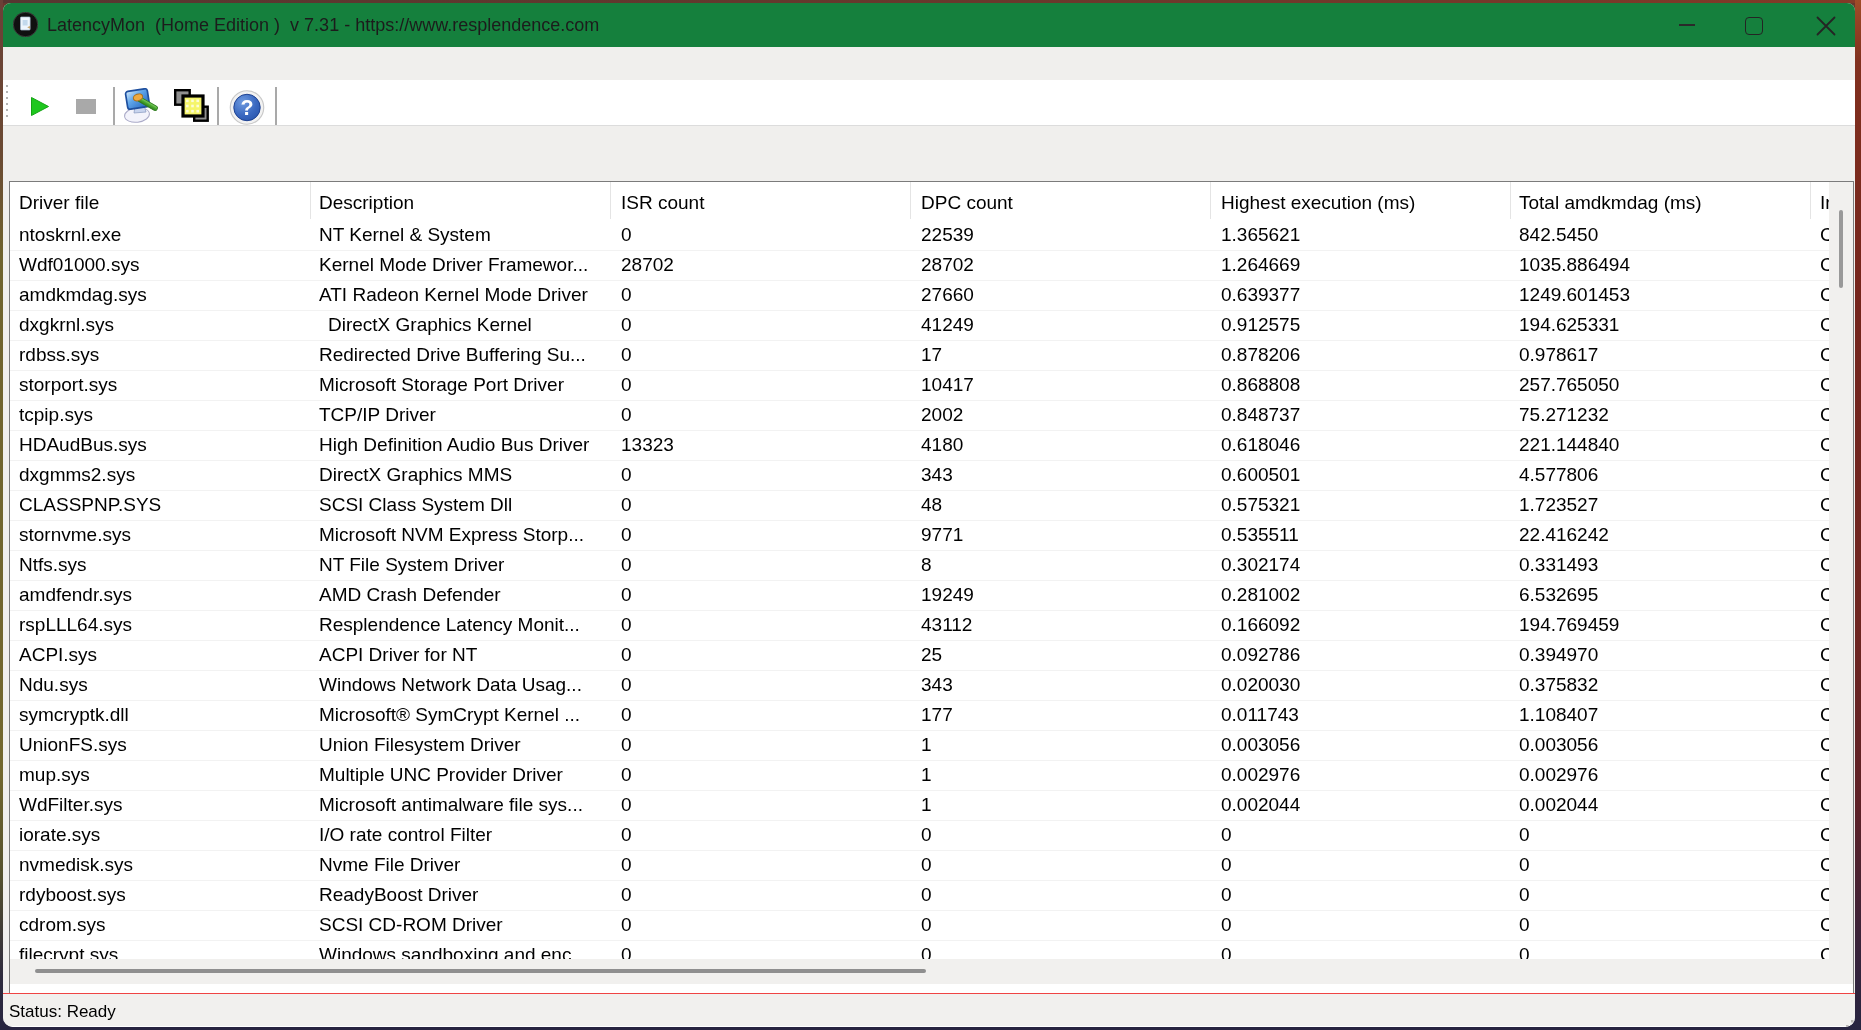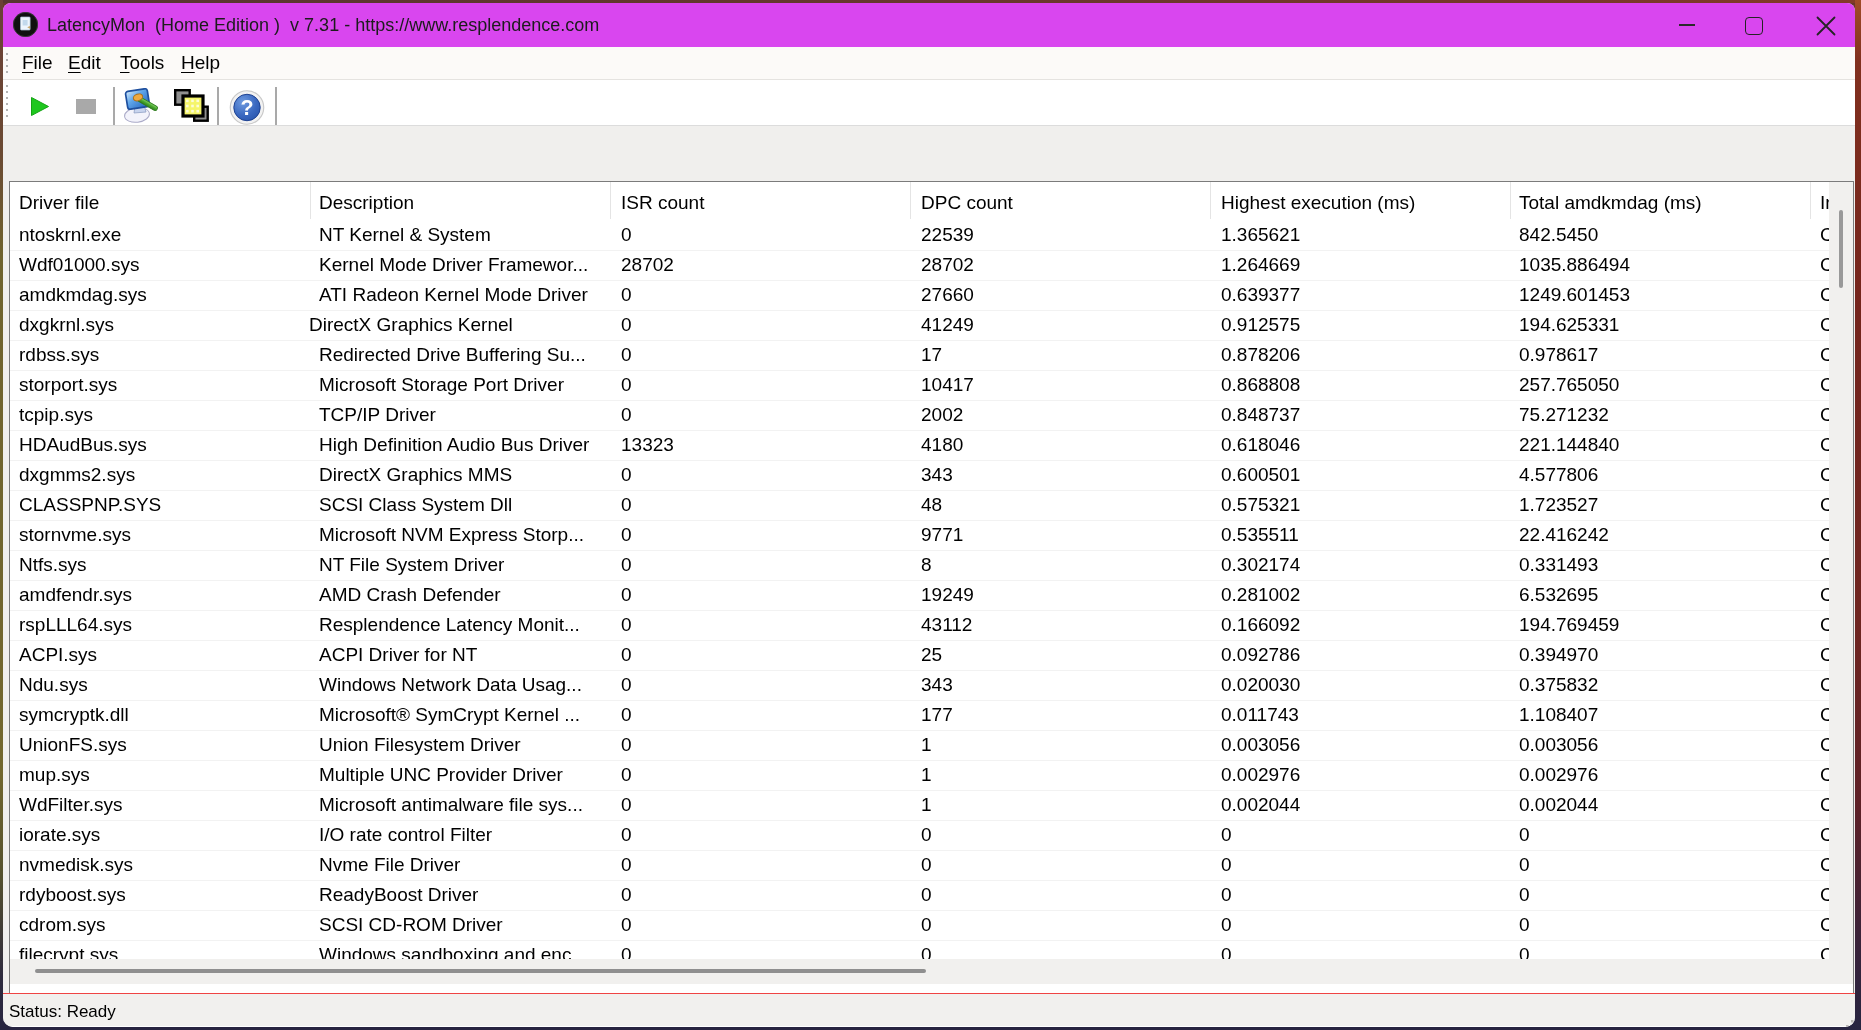--- a/index.html
+++ b/index.html
@@ -9,21 +9,21 @@
 #wallL { position:absolute; left:0; top:0; width:3px; height:1030px;
   background:linear-gradient(180deg,#6b4037 0%,#6b4a33 15%,#6f632e 25%,#72672e 75%,#55512e 85%,#2e2a3e 95%,#272440 100%); }
 #wallR { position:absolute; right:0; top:0; width:6px; height:1030px;
   background:linear-gradient(180deg,#a04c28 0%,#81301f 6%,#74241c 30%,#6f2520 60%,#5e2026 78%,#38223a 92%,#272440 100%); }
 #wallT { position:absolute; left:0; top:0; width:1861px; height:3px;
   background:linear-gradient(90deg,#573631 0%,#63382d 40%,#75382a 80%,#833a27 100%); }
 #win { position:absolute; left:3px; top:3px; width:1852px; height:1024px;
   background:#f0efed; border-radius:8px 8px 10px 10px; overflow:hidden; }
 .abs { position:absolute; }
 
-#titlebar { position:absolute; left:0; top:0; width:100%; height:44px; background:#d946ef; }
+#titlebar { position:absolute; left:0; top:0; width:100%; height:44px; background:#15803d; }
 #apptitle { position:absolute; left:44px; top:11.5px; font-size:18px; color:#1c1c1c; white-space:pre; }
 
 #menubar { position:absolute; left:0; top:44px; width:100%; height:33px; background:#fcfaf8; border-bottom:1px solid #e5e3e0; }
 .menuitem { position:absolute; top:5px; font-size:19px; color:#000; }
 .grip { position:absolute; width:2px; background-image:repeating-linear-gradient(180deg,#b3b3b3 0 2px,transparent 2px 6px); }
 
 #toolbar { position:absolute; left:0; top:77px; width:100%; height:46px; background:#ffffff; border-bottom:1px solid #dcdcdc; }
 .tsep { position:absolute; top:7px; width:2px; height:38px; background:#a9a9a9; }
 
 #tabbar { position:absolute; left:0; top:123px; width:100%; height:55px; background:#ebebea; }
@@ -64,27 +64,20 @@
       <rect x="7.5" y="5" width="9.6" height="13" rx="0.8" fill="#eef5fc" stroke="#a9bfd2" stroke-width="0.7"></rect>
       <rect x="9.6" y="8" width="5" height="5.5" fill="#c3d9ec"></rect>
       <path d="M14.2 15.3 L17 16.8 L17 13.9 Z" fill="#c7a46a"></path>
     </svg>
     <span id="apptitle">LatencyMon  (Home Edition )  v 7.31 - https://www.resplendence.com</span>
     <div class="abs" style="left:1675.5px;top:21px;width:16px;height:2px;background:#2a2a2a"></div>
     <div class="abs" style="left:1741.5px;top:14px;width:18px;height:18px;border:1.8px solid #242424;border-radius:4px"></div>
     <svg class="abs" style="left:1813px;top:13px" width="20" height="20" viewBox="0 0 20 20">
       <path d="M1.5 1.5 L18.5 18.5 M18.5 1.5 L1.5 18.5" stroke="#242424" stroke-width="1.8" stroke-linecap="round"></path>
     </svg>
-  </div>
-  <div id="menubar">
-    <div class="grip" style="left:3px;top:6px;height:22px"></div>
-    <span class="menuitem" style="left:19px"><u>F</u>ile</span>
-    <span class="menuitem" style="left:65px"><u>E</u>dit</span>
-    <span class="menuitem" style="left:117px"><u>T</u>ools</span>
-    <span class="menuitem" style="left:178px"><u>H</u>elp</span>
   </div>
   <div id="toolbar">
     <div class="grip" style="left:3px;top:5px;height:36px"></div>
     <svg class="abs" style="left:28px;top:17px" width="18" height="19" viewBox="0 0 18 19">
       <path d="M0.5 0.5 L17.5 9.5 L0.5 18.5 Z" fill="#1ec71e" stroke="#15a315" stroke-width="1"></path>
     </svg>
     <div class="abs" style="left:73px;top:19px;width:20px;height:15px;background:#a9a9a9"></div>
     <div class="tsep" style="left:110px"></div>
     <svg class="abs" style="left:120px;top:8px" width="40" height="37" viewBox="0 0 40 37">
       <defs>
@@ -199,21 +192,21 @@
           <span class="c" style="left:9px">amdkmdag.sys</span>
           <span class="c" style="left:309px">ATI Radeon Kernel Mode Driver</span>
           <span class="c" style="left:611px">0</span>
           <span class="c" style="left:911px">27660</span>
           <span class="c" style="left:1211px">0.639377</span>
           <span class="c" style="left:1509px">1249.601453</span>
           <span class="c lastc">C</span>
         </div>
 <div class="row" style="top:128px">
           <span class="c" style="left:9px">dxgkrnl.sys</span>
-          <span class="c" style="left:299px">DirectX Graphics Kernel</span>
+          <span class="c" style="left:318px">DirectX Graphics Kernel</span>
           <span class="c" style="left:611px">0</span>
           <span class="c" style="left:911px">41249</span>
           <span class="c" style="left:1211px">0.912575</span>
           <span class="c" style="left:1509px">194.625331</span>
           <span class="c lastc">C</span>
         </div>
 <div class="row" style="top:158px">
           <span class="c" style="left:9px">rdbss.sys</span>
           <span class="c" style="left:309px">Redirected Drive Buffering Su...</span>
           <span class="c" style="left:611px">0</span>

